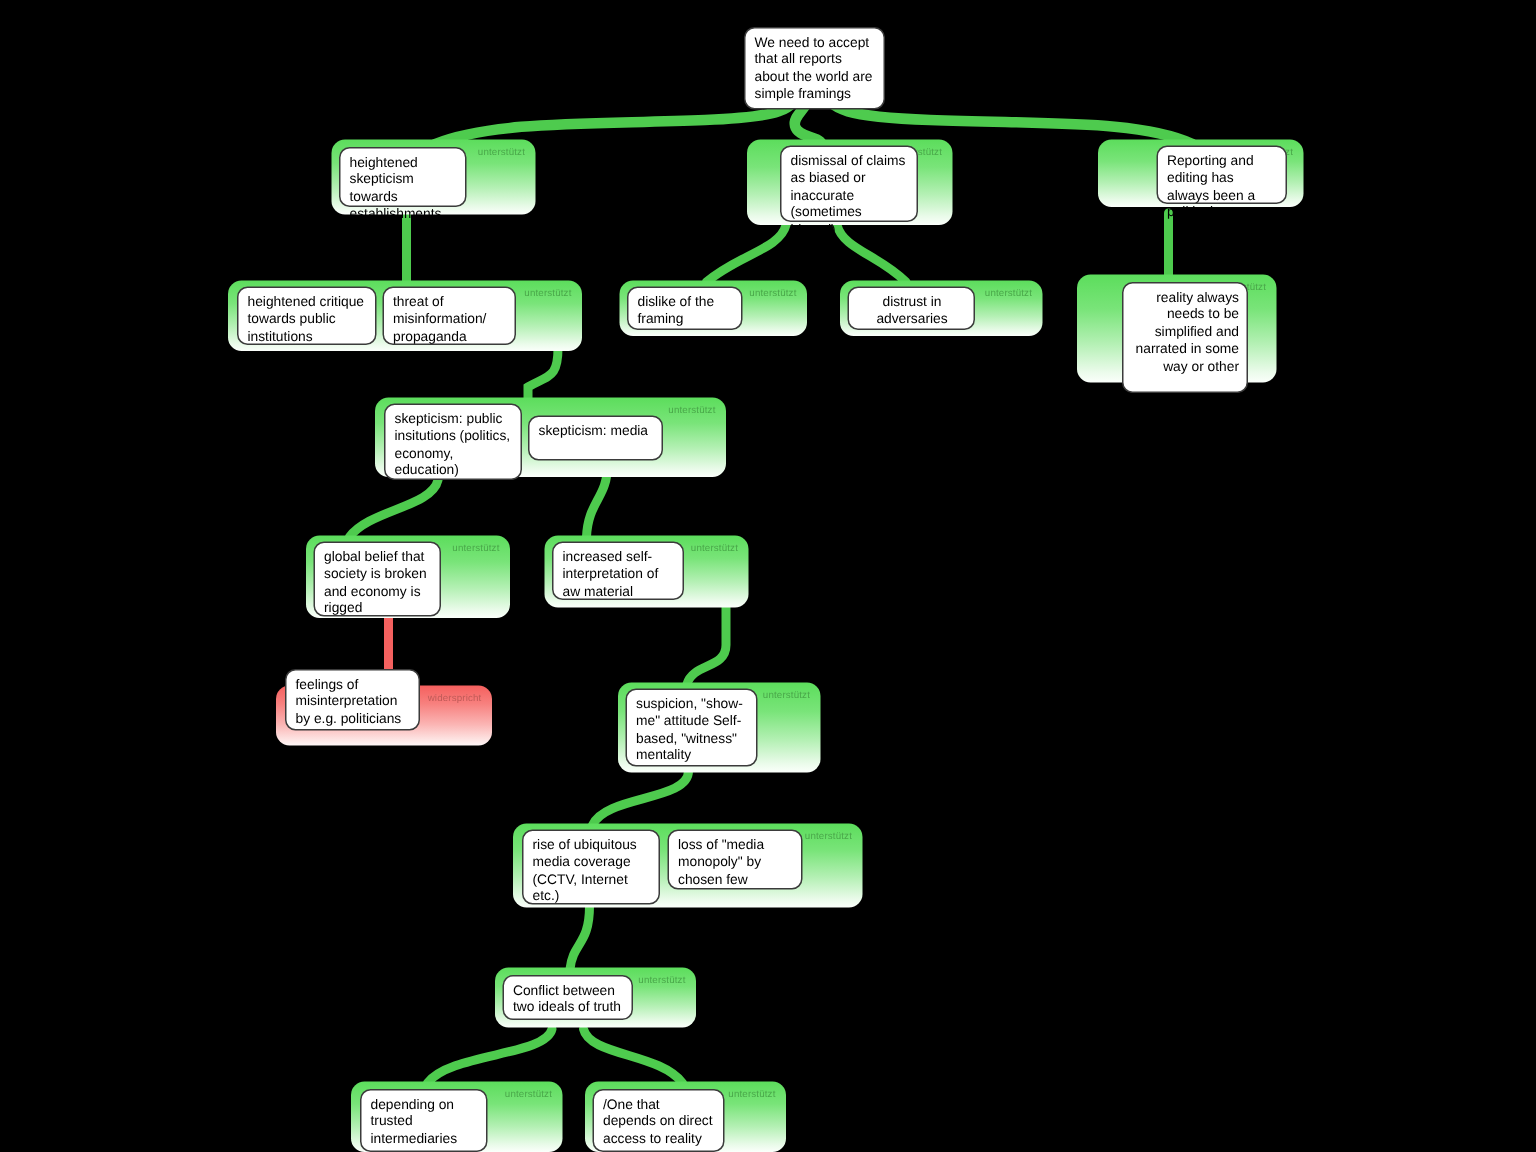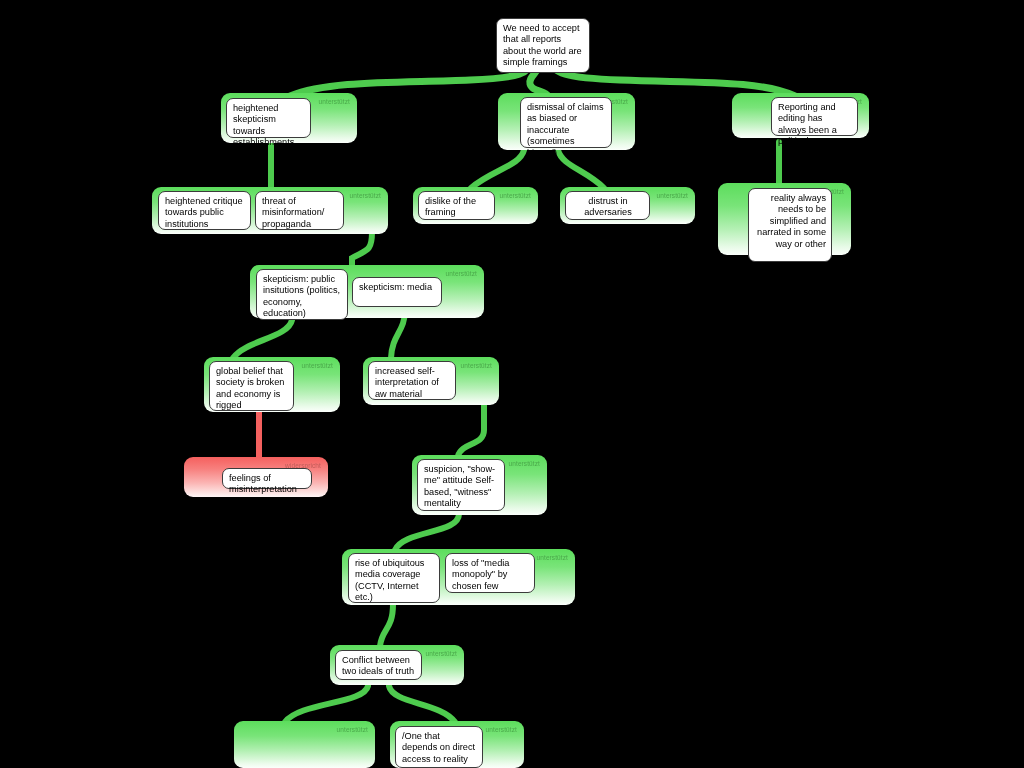--- a/index.html
+++ b/index.html
@@ -137,21 +137,21 @@
   <div class="grp sup" style="left:363px;top:357px;width:136px;height:48px;">
     <span class="badge">unterstützt</span>
   </div>
   <div class="node" style="left:368px;top:361px;width:88px;height:39px;">
     <span>increased self-interpretation of aw material</span>
   </div>
 
   <div class="grp con" style="left:184px;top:457px;width:144px;height:40px;">
     <span class="badge">widerspricht</span>
   </div>
-  <div class="node" style="left:190px;top:468px;width:90px;height:21px;margin-left:32px;">
+  <div class="node" style="left:190px;top:446px;width:90px;height:41px;">
     <span>feelings of misinterpretation by e.g. politicians</span>
   </div>
 
   <div class="grp sup" style="left:412px;top:455px;width:135px;height:60px;">
     <span class="badge">unterstützt</span>
   </div>
   <div class="node" style="left:417px;top:459px;width:88px;height:52px;">
     <span>suspicion, "show-me" attitude Self-based, "witness" mentality</span>
   </div>
 
@@ -168,20 +168,23 @@
   <div class="grp sup" style="left:330px;top:645px;width:134px;height:40px;">
     <span class="badge">unterstützt</span>
   </div>
   <div class="node" style="left:335px;top:650px;width:87px;height:30px;">
     <span>Conflict between two ideals of truth</span>
   </div>
 
   <div class="grp sup" style="left:234px;top:721px;width:141px;height:47px;">
     <span class="badge">unterstützt</span>
   </div>
+  <div class="node" style="left:240px;top:726px;width:85px;height:42px;">
+    <span>depending on trusted intermediaries</span>
+  </div>
 
   <div class="grp sup" style="left:390px;top:721px;width:134px;height:47px;">
     <span class="badge">unterstützt</span>
   </div>
   <div class="node" style="left:395px;top:726px;width:88px;height:42px;">
     <span>/One that depends on direct access to reality</span>
   </div>
 
 </div>
 

